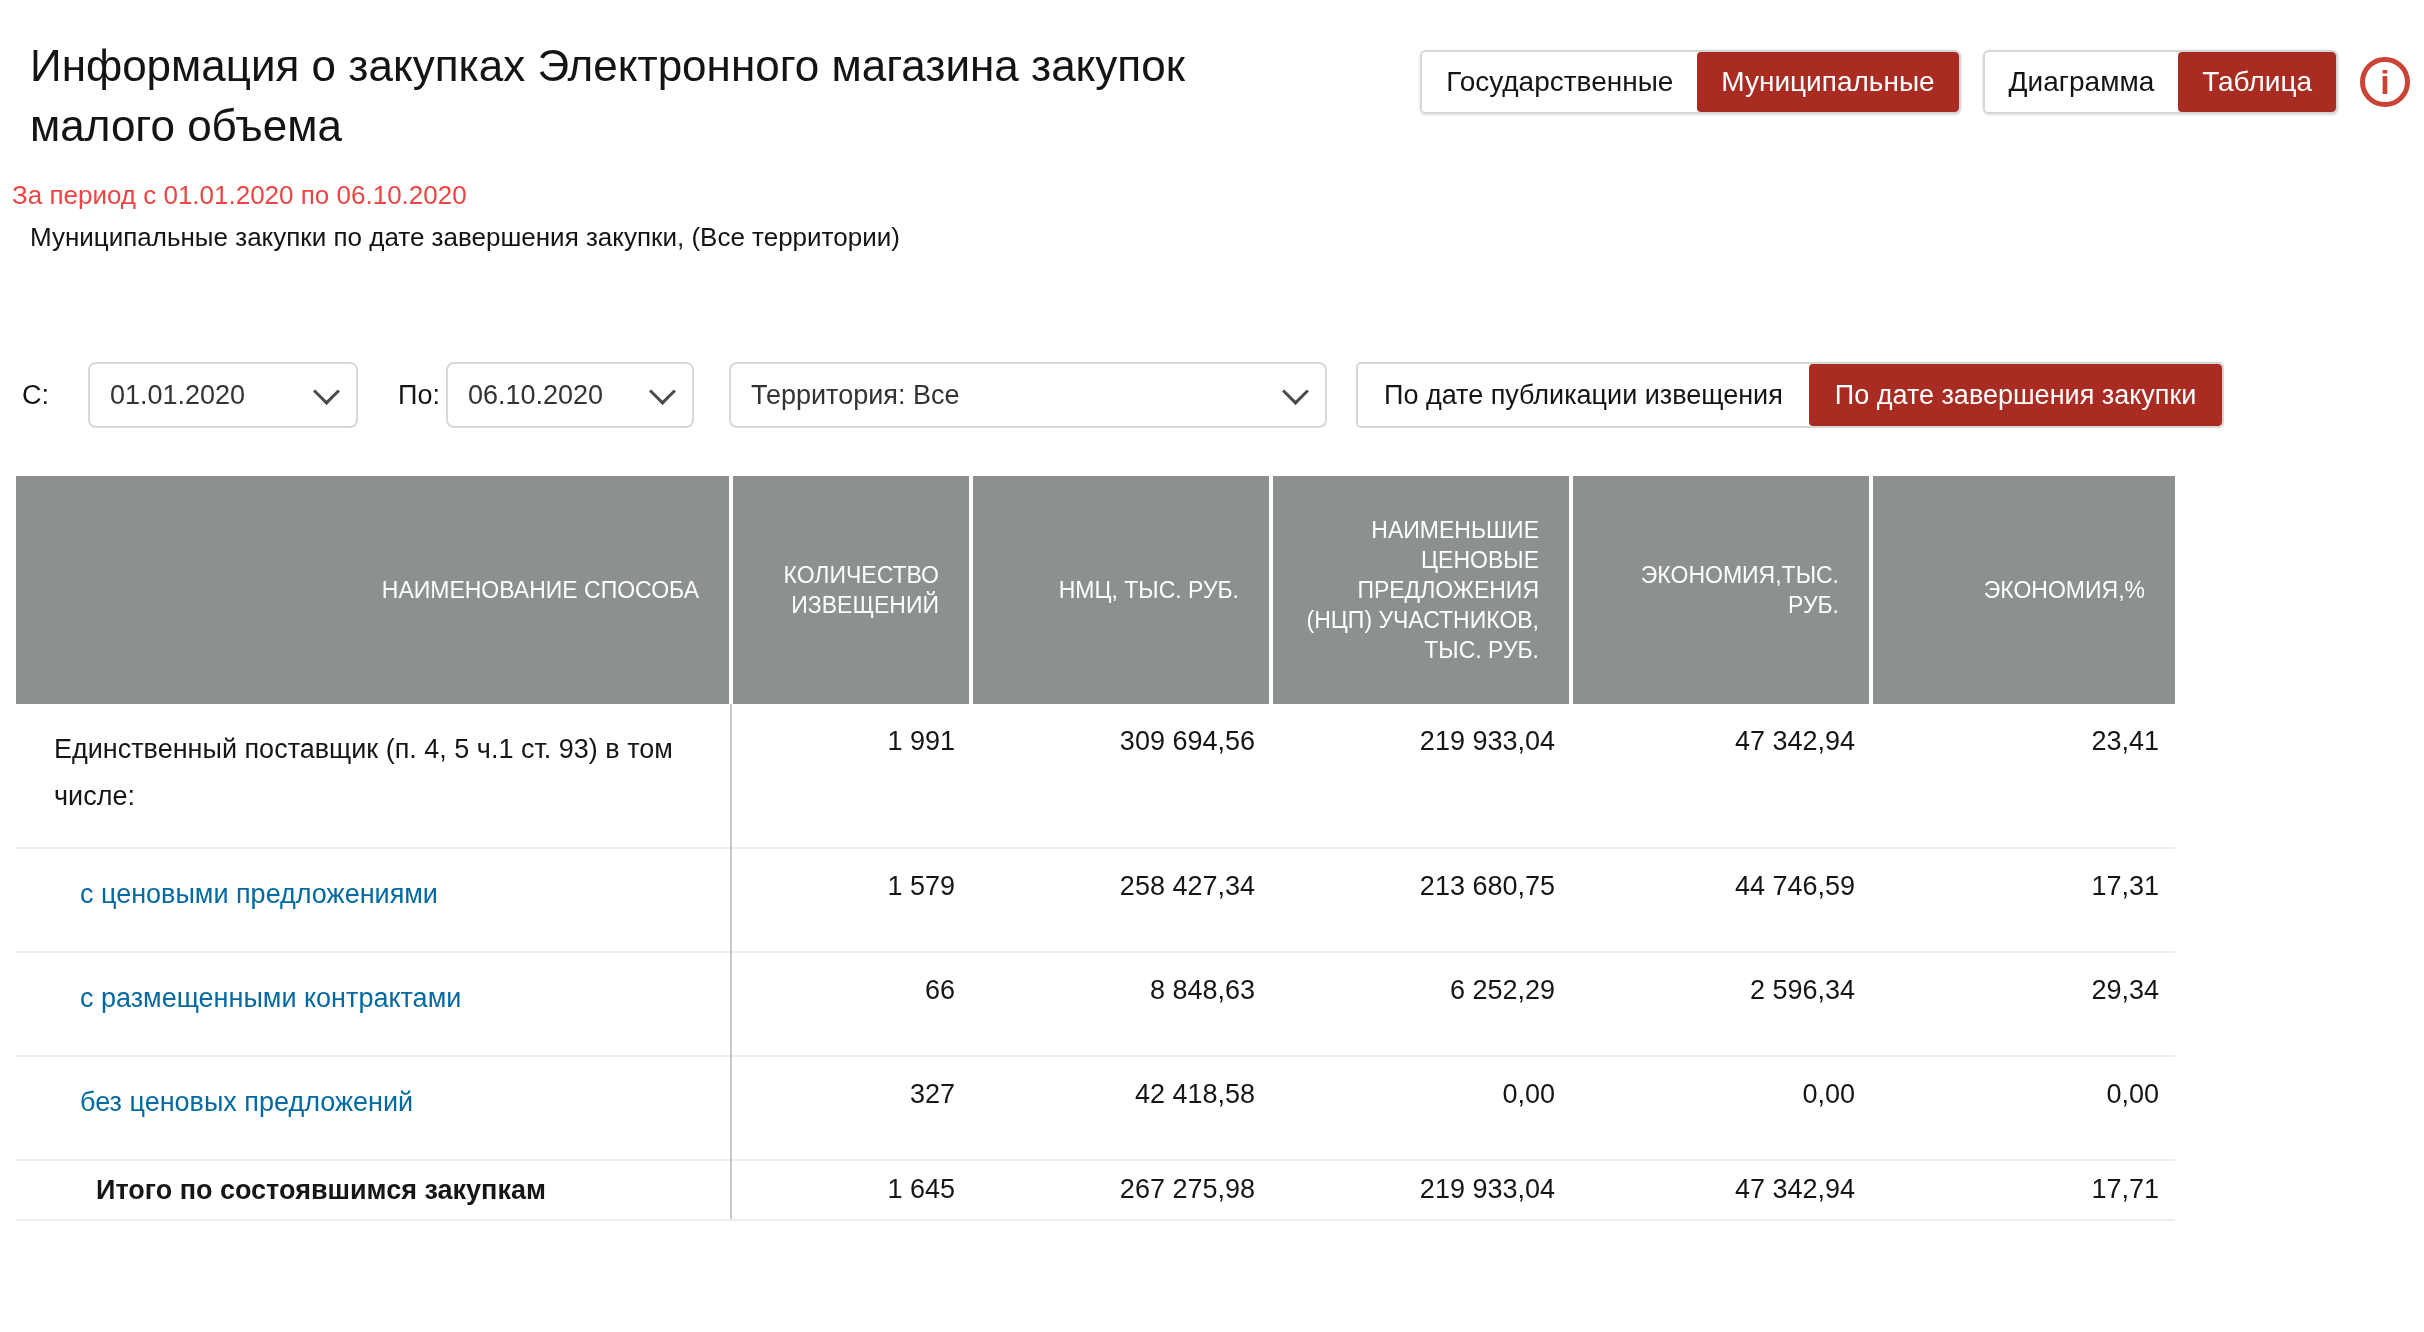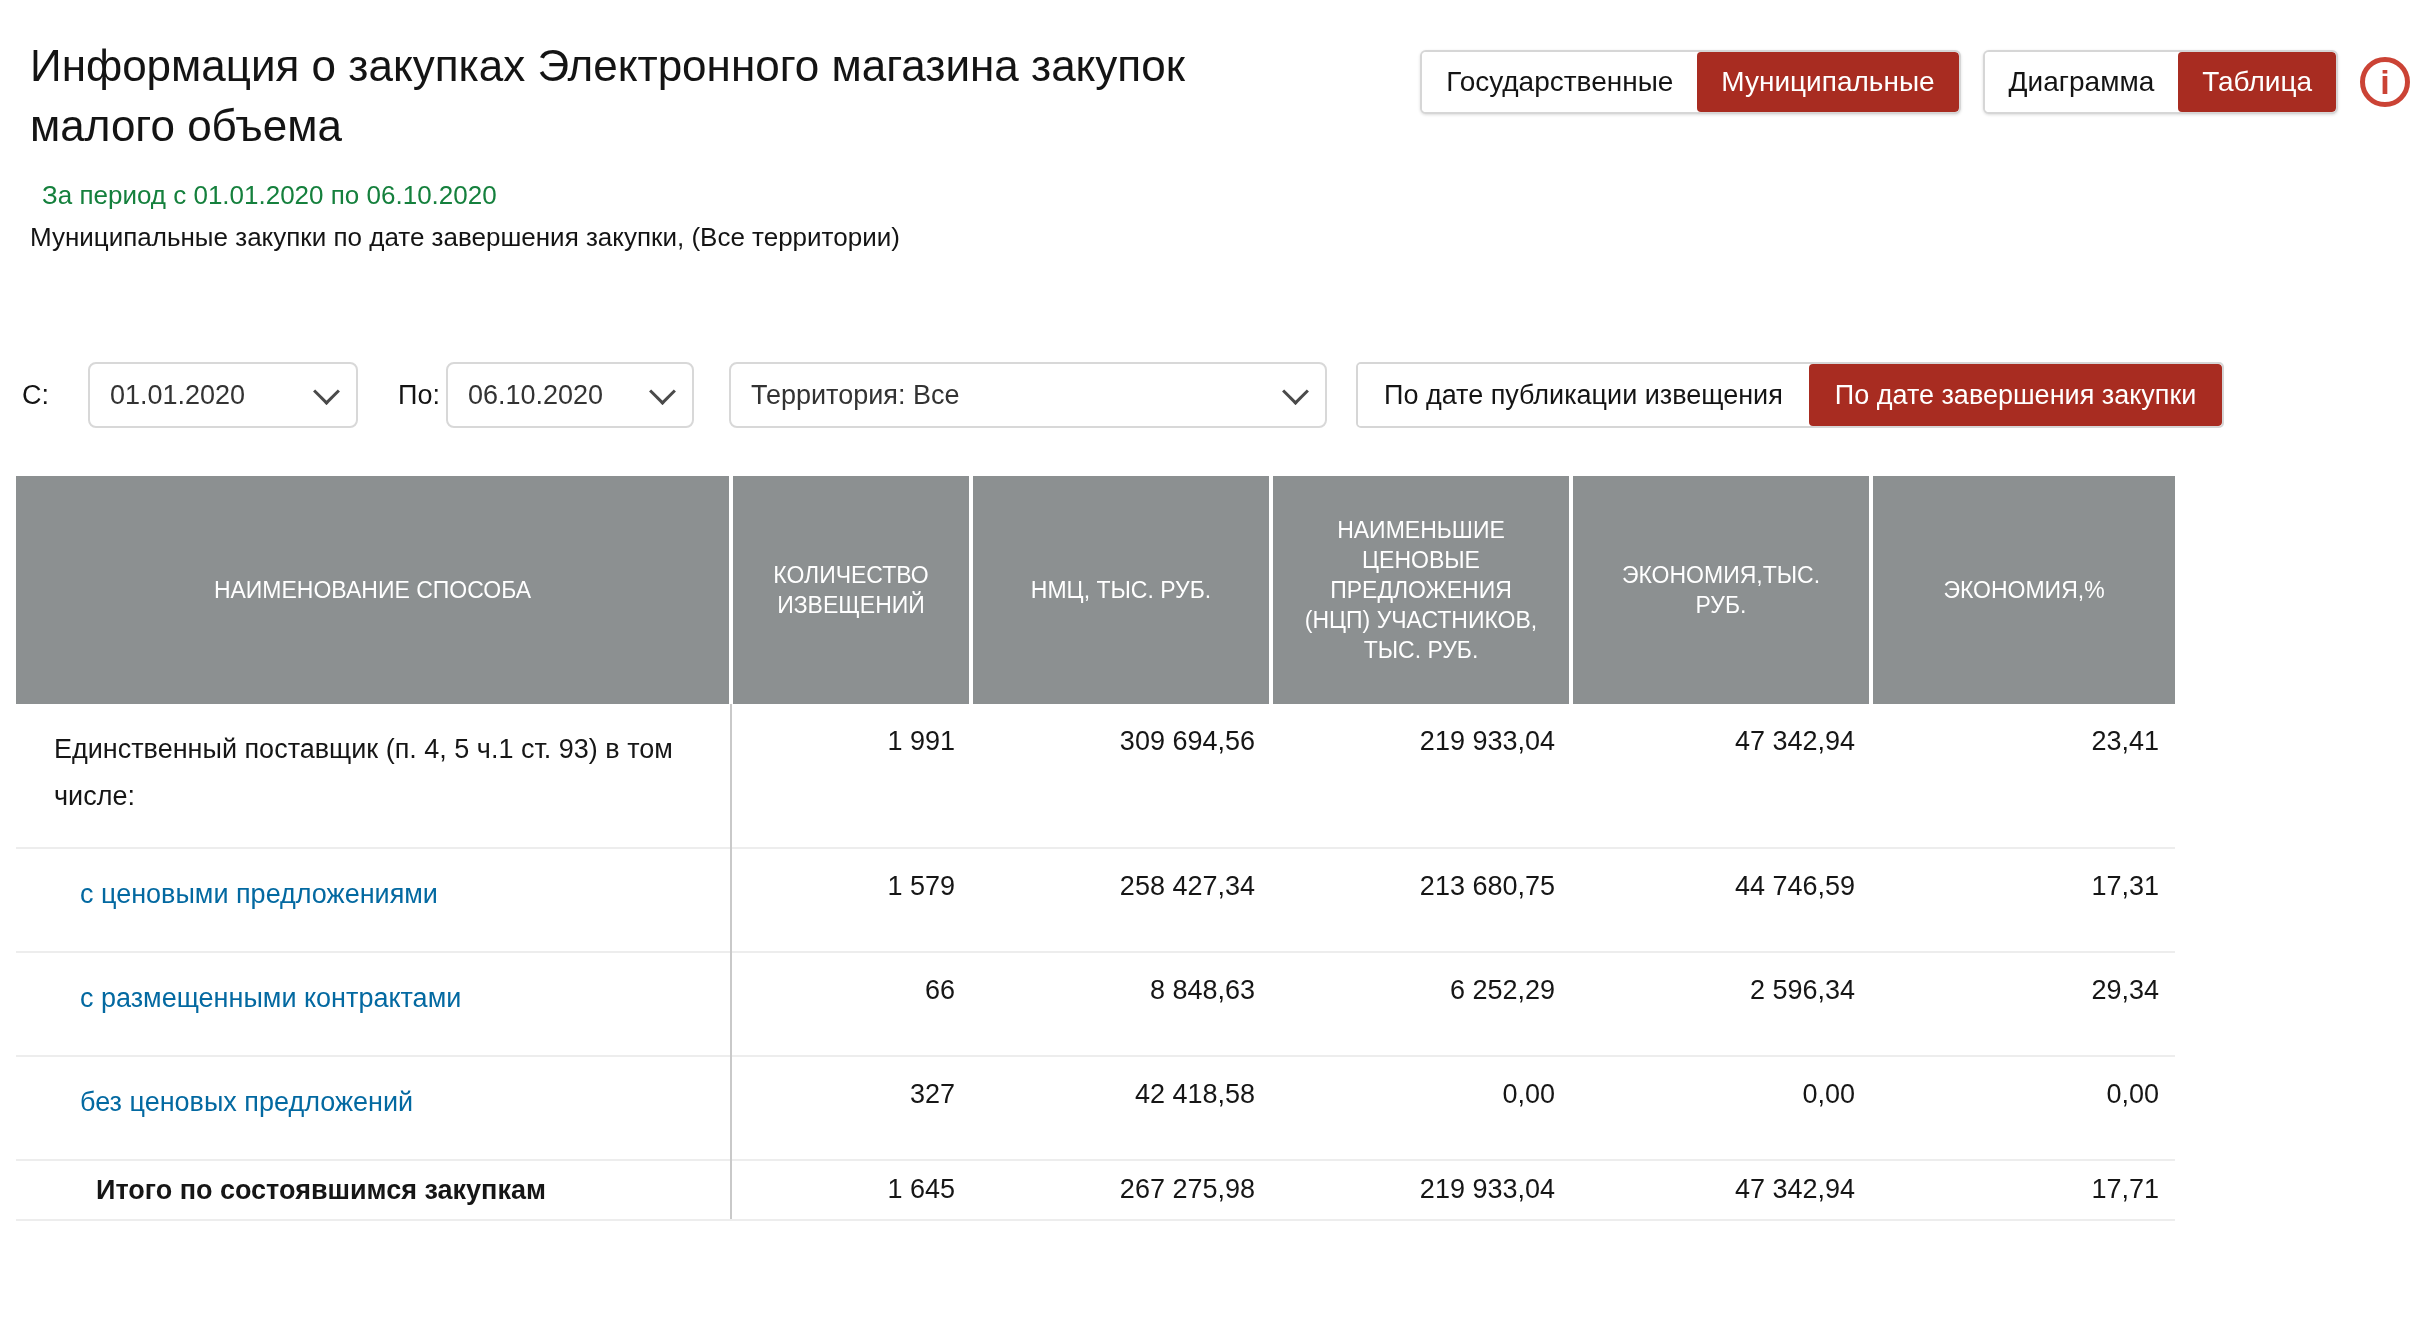--- a/index.html
+++ b/index.html
@@ -7,21 +7,21 @@
     width:2424px;height:1332px;position:relative;overflow:hidden;
     font-family:"Liberation Sans","DejaVu Sans",sans-serif;color:#1b1b1b;
   }
   .page{position:absolute;inset:0;}
 
   
   .page-title{
     position:absolute;left:20px;top:26px;width:1160px;
     font-size:44px;line-height:60px;font-weight:400;color:#141414;margin:10px;
   }
-  .sub1{position:absolute;left:42px;top:180px;font-size:26px;color:#15803d;}
+  .sub1{position:absolute;left:12px;top:180px;font-size:26px;color:#ef4444;}
   .sub2{position:absolute;left:30px;top:222px;font-size:26px;color:#141414;}
 
   
   .top-controls{
     position:absolute;top:50px;right:14px;display:flex;align-items:center;gap:22px;
   }
   .seg-group{
     display:inline-flex;align-items:stretch;height:64px;background:#fff;
     border:2px solid #d6d6d6;border-radius:6px;overflow:hidden;
     box-shadow:0 1px 3px rgba(0,0,0,.14);box-sizing:border-box;
@@ -61,21 +61,21 @@
   .dm-group{position:absolute;left:1356px;top:0;height:66px;border-radius:5px;box-shadow:none;}
   .dm-group .seg{font-size:27px;padding:0 26px;}
 
   
   .data-table{
     position:absolute;left:16px;top:476px;width:2159px;
     border-collapse:collapse;table-layout:fixed;
   }
   .data-table thead th{
     background:#8c9091;color:#fff;font-weight:400;font-size:23px;line-height:30px;
-    text-align:center;vertical-align:middle;height:228px;padding:0 30px;
+    text-align:right;vertical-align:middle;height:228px;padding:0 30px;
     border-left:4px solid #fff;box-sizing:border-box;
   }
   .data-table thead th:first-child{border-left:none;}
   .data-table tbody td{
     font-size:27px;color:#161616;vertical-align:top;box-sizing:border-box;
     background:#fff;
   }
   .data-table tbody td.name{
     padding:22px 20px 0 38px;line-height:1.75;border-right:2px solid #c9c9c9;
   }

